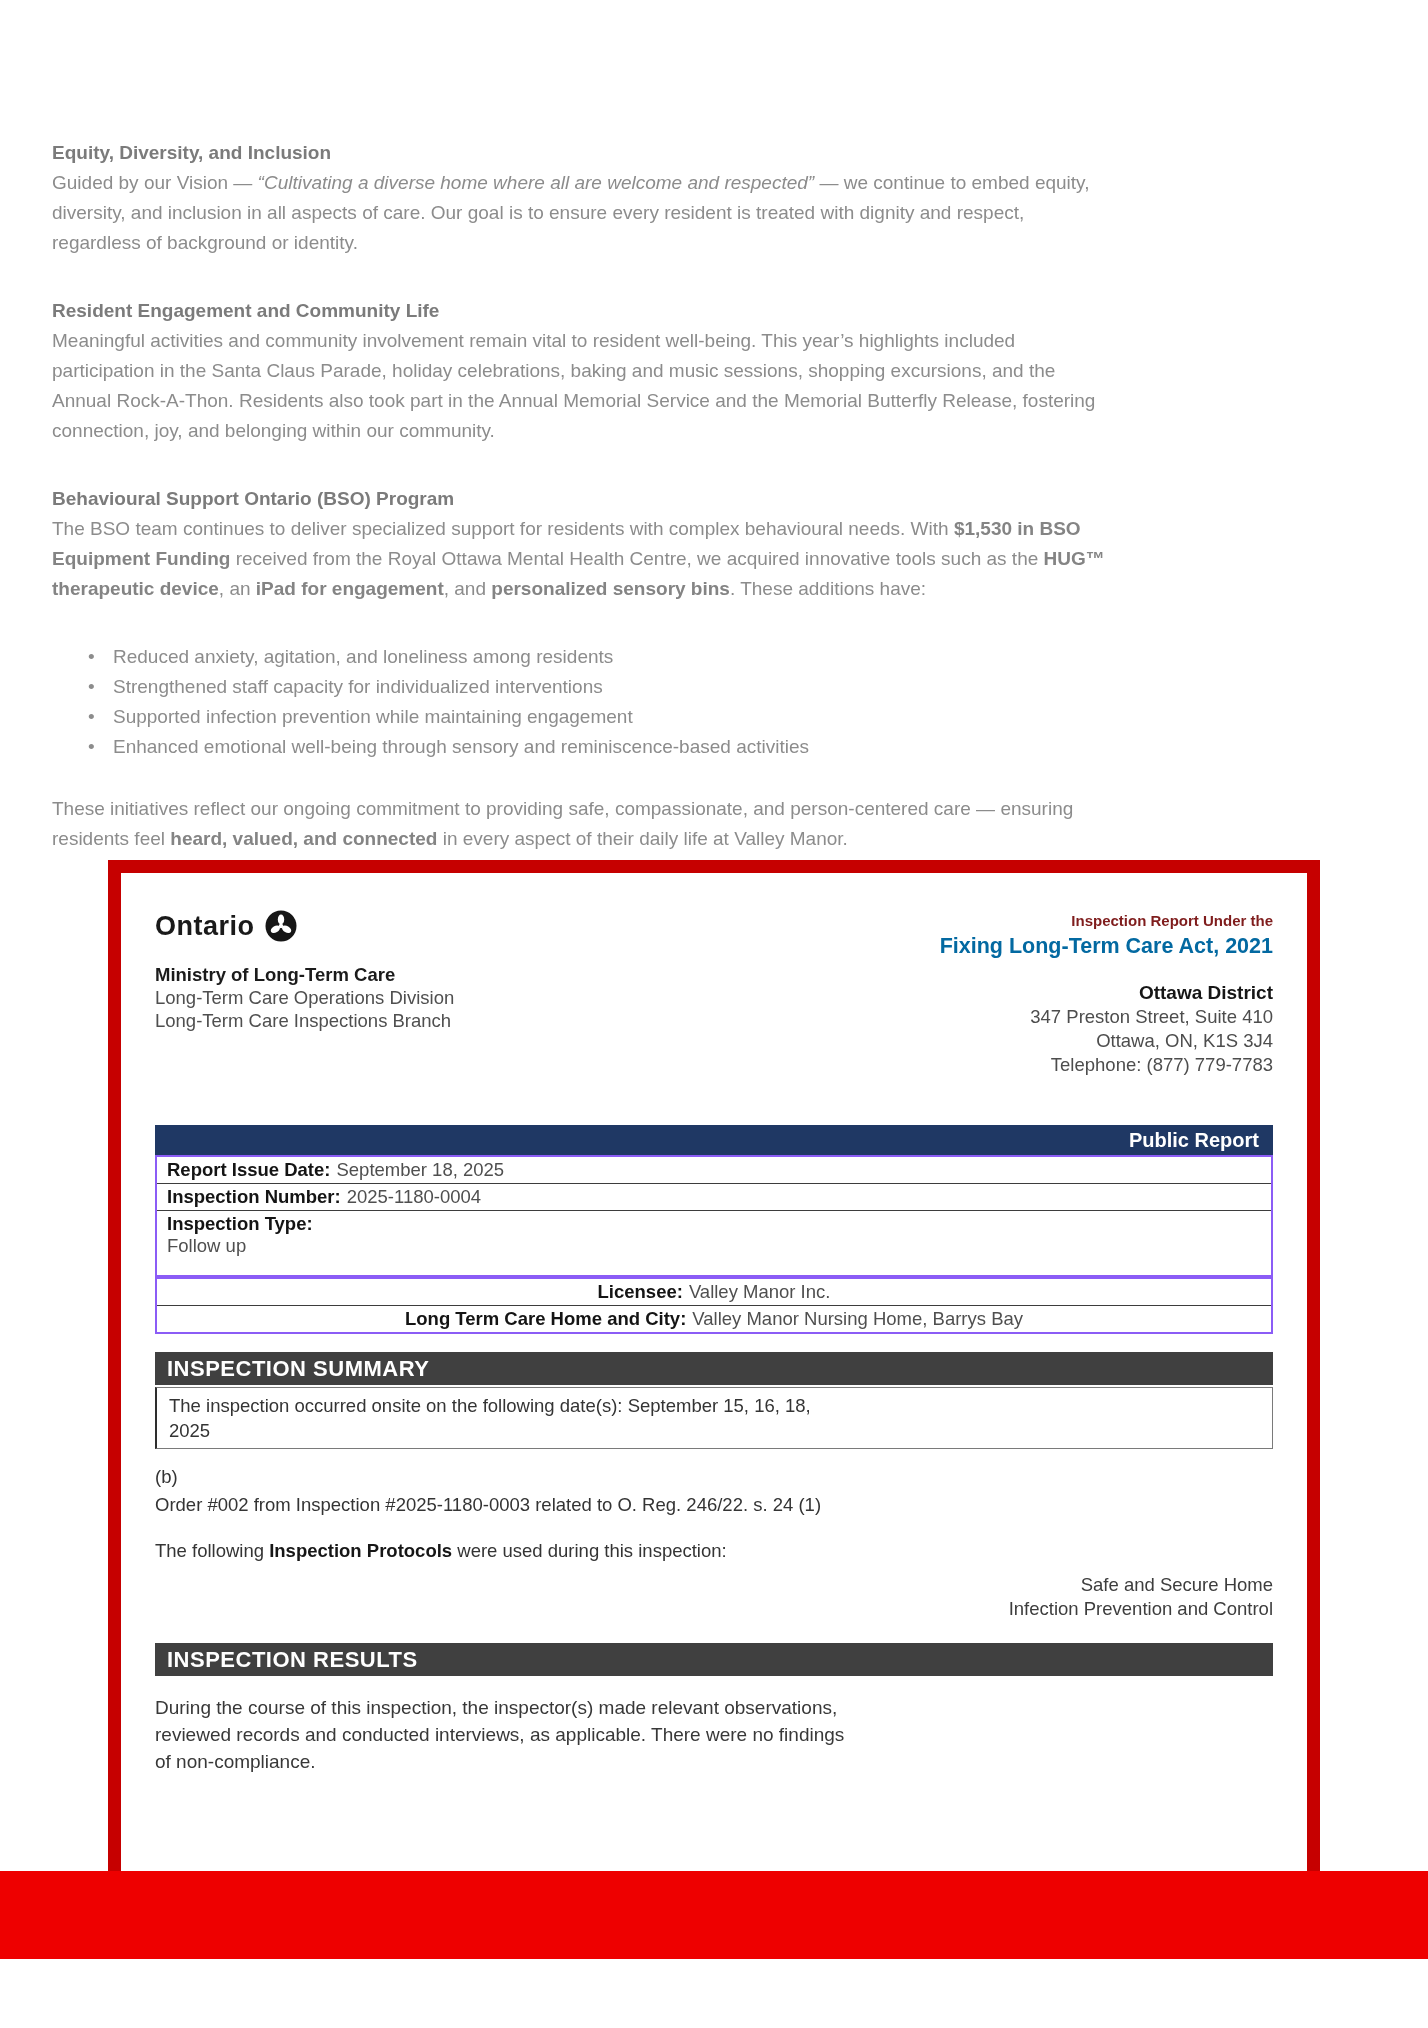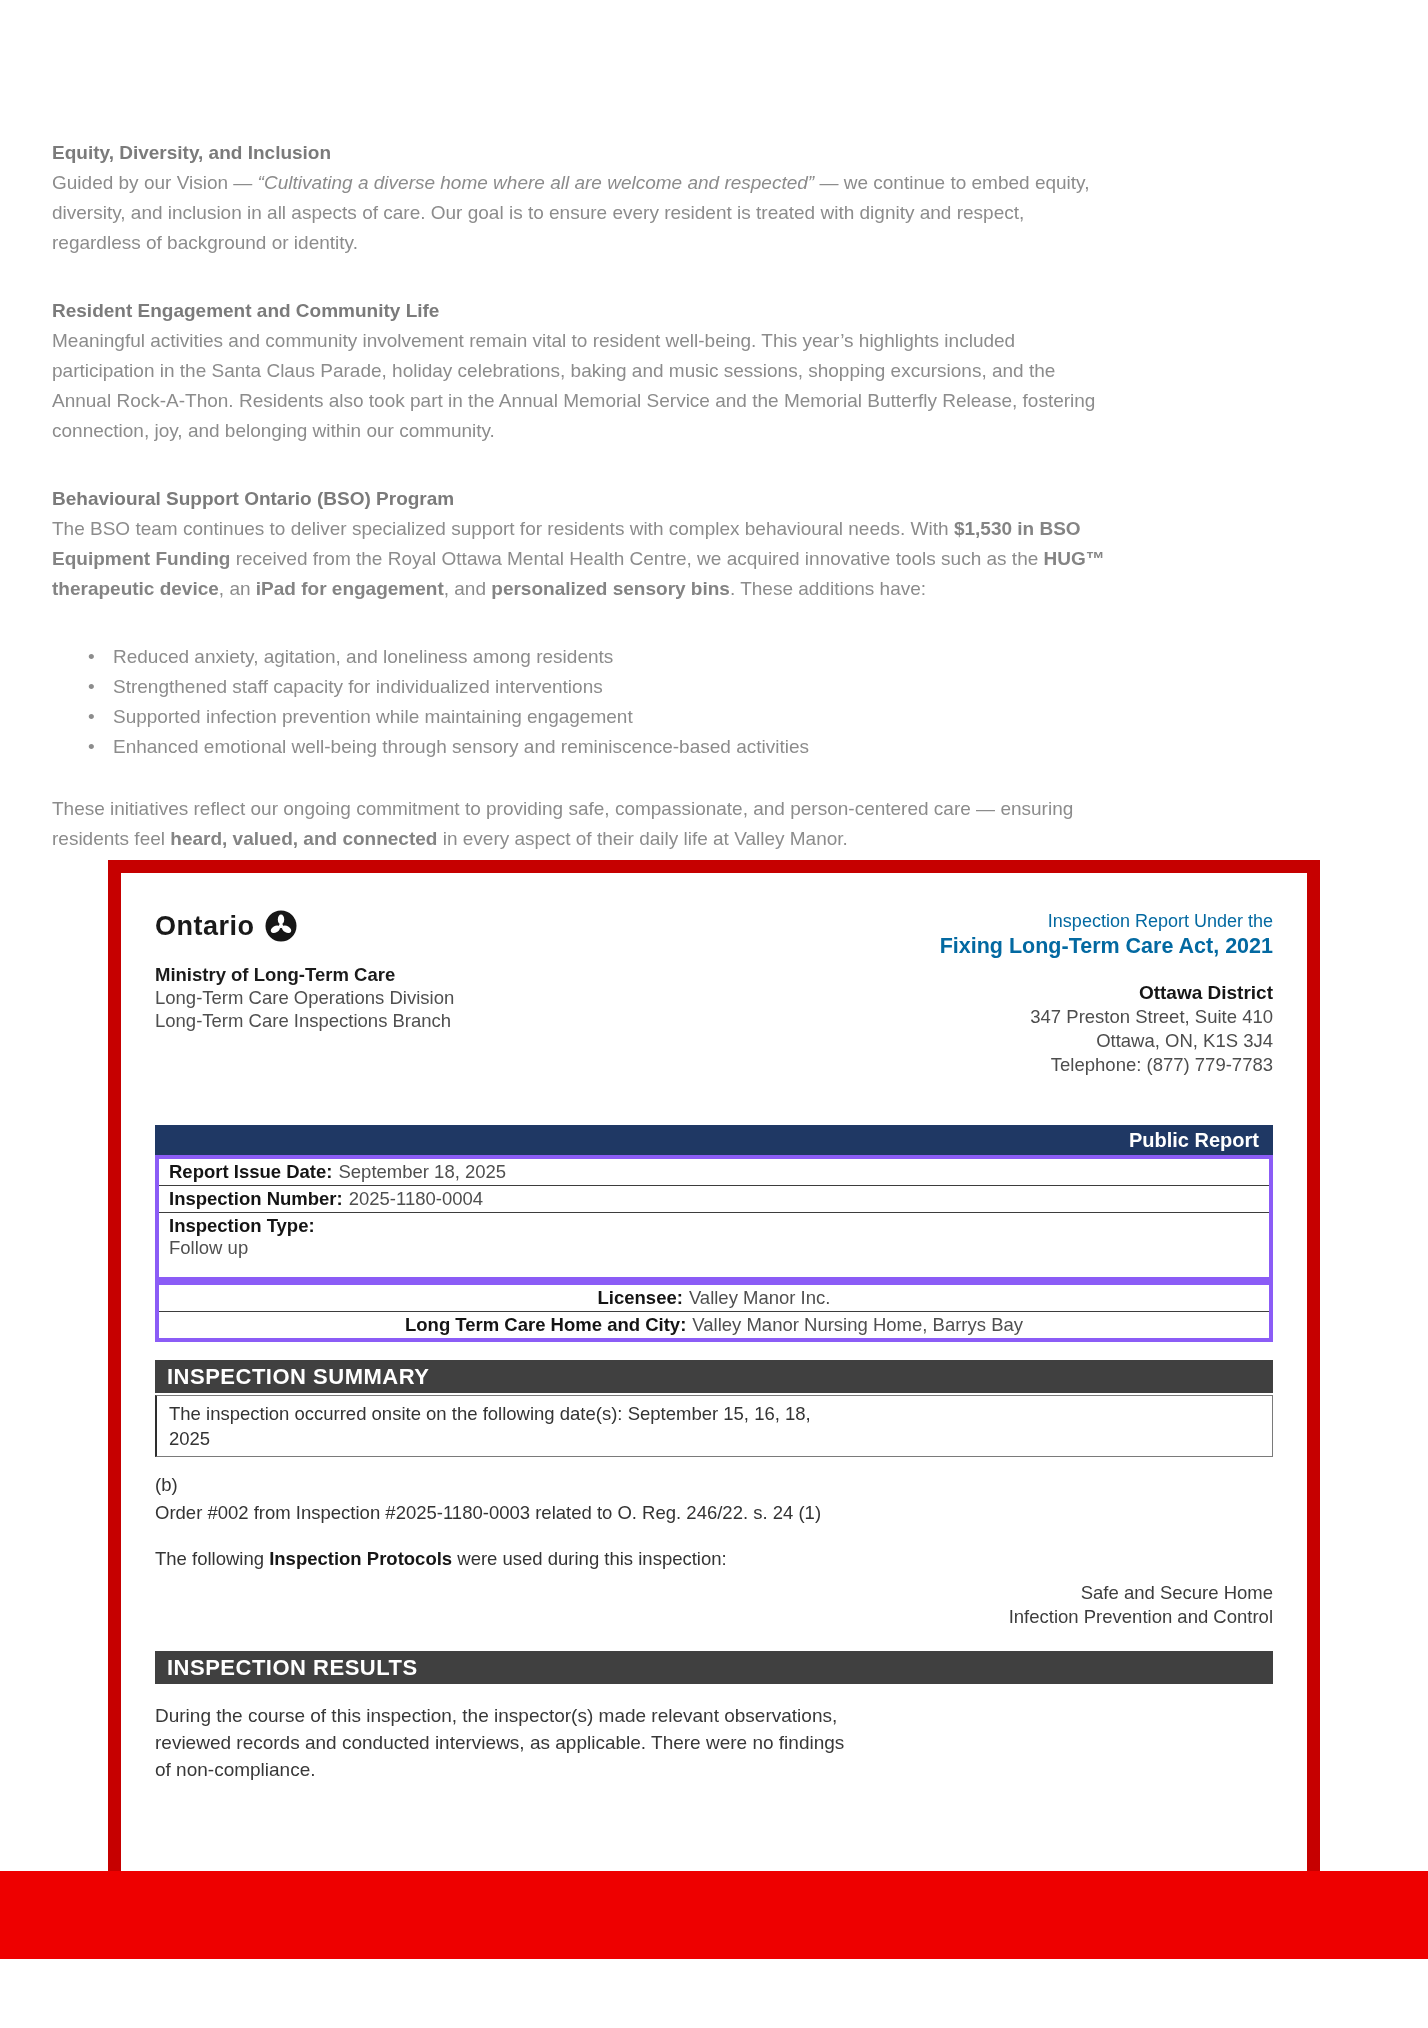--- a/index.html
+++ b/index.html
@@ -23,28 +23,28 @@
   .report-frame{position:absolute;left:108px;top:860px;width:1212px;height:1088px;
                 box-sizing:border-box;border:13px solid #c60000;background:#ffffff;
                 padding:36px 34px 6px 34px;color:#222;}
   .rh{display:flex;justify-content:space-between;}
   .rh-left{width:46%;}
   .logo-row{display:flex;align-items:center;gap:10px;height:34px;}
   .ont-word{font-size:27px;font-weight:bold;color:#1a1a1a;letter-spacing:0.5px;}
   .rh-left .ministry{margin-top:20px;font-size:18.5px;font-weight:bold;color:#1b1b1b;line-height:23px;}
   .rh-left .subline{font-size:18.5px;color:#4f4f4f;line-height:23px;}
   .rh-right{width:52%;text-align:right;}
-  .rt1{font-size:18px;font-weight:normal;color:#0369a1;line-height:24px;}
+  .rt1{font-size:15px;font-weight:bold;color:#7f1d1d;line-height:24px;}
   .rt2{font-size:21.5px;font-weight:bold;color:#0369a1;line-height:26px;}
   .district{margin-top:22px;font-size:19px;font-weight:bold;color:#161616;line-height:24px;}
   .addr{font-size:18.5px;color:#4d4d4d;line-height:24px;}
 
   .navy-bar{margin-top:48px;background:#1f3864;color:#ffffff;font-size:20px;font-weight:bold;
             text-align:right;padding:3px 14px 3px 0;line-height:24px;}
-  .tbl{border:4px solid #8b5cf6;}
+  .tbl{border:2px solid #8b5cf6;}
   .tbl .row{border-bottom:1px solid #3d3d3d;padding:2px 10px;font-size:18.5px;line-height:22px;}
   .tbl .row:last-child{border-bottom:none;}
   .tbl .lbl{font-weight:bold;color:#141414;}
   .tbl .val{color:#4f4f4f;margin-left:6px;}
   .row-type .val-line{color:#4f4f4f;}
   .row-type .spacer{height:16px;}
   .tbl2{margin-top:0;text-align:center;}
 
   .blue-bar{margin-top:18px;background:#404040;color:#ffffff;font-size:22px;font-weight:bold;
             letter-spacing:0.5px;padding:3px 12px;line-height:27px;}

